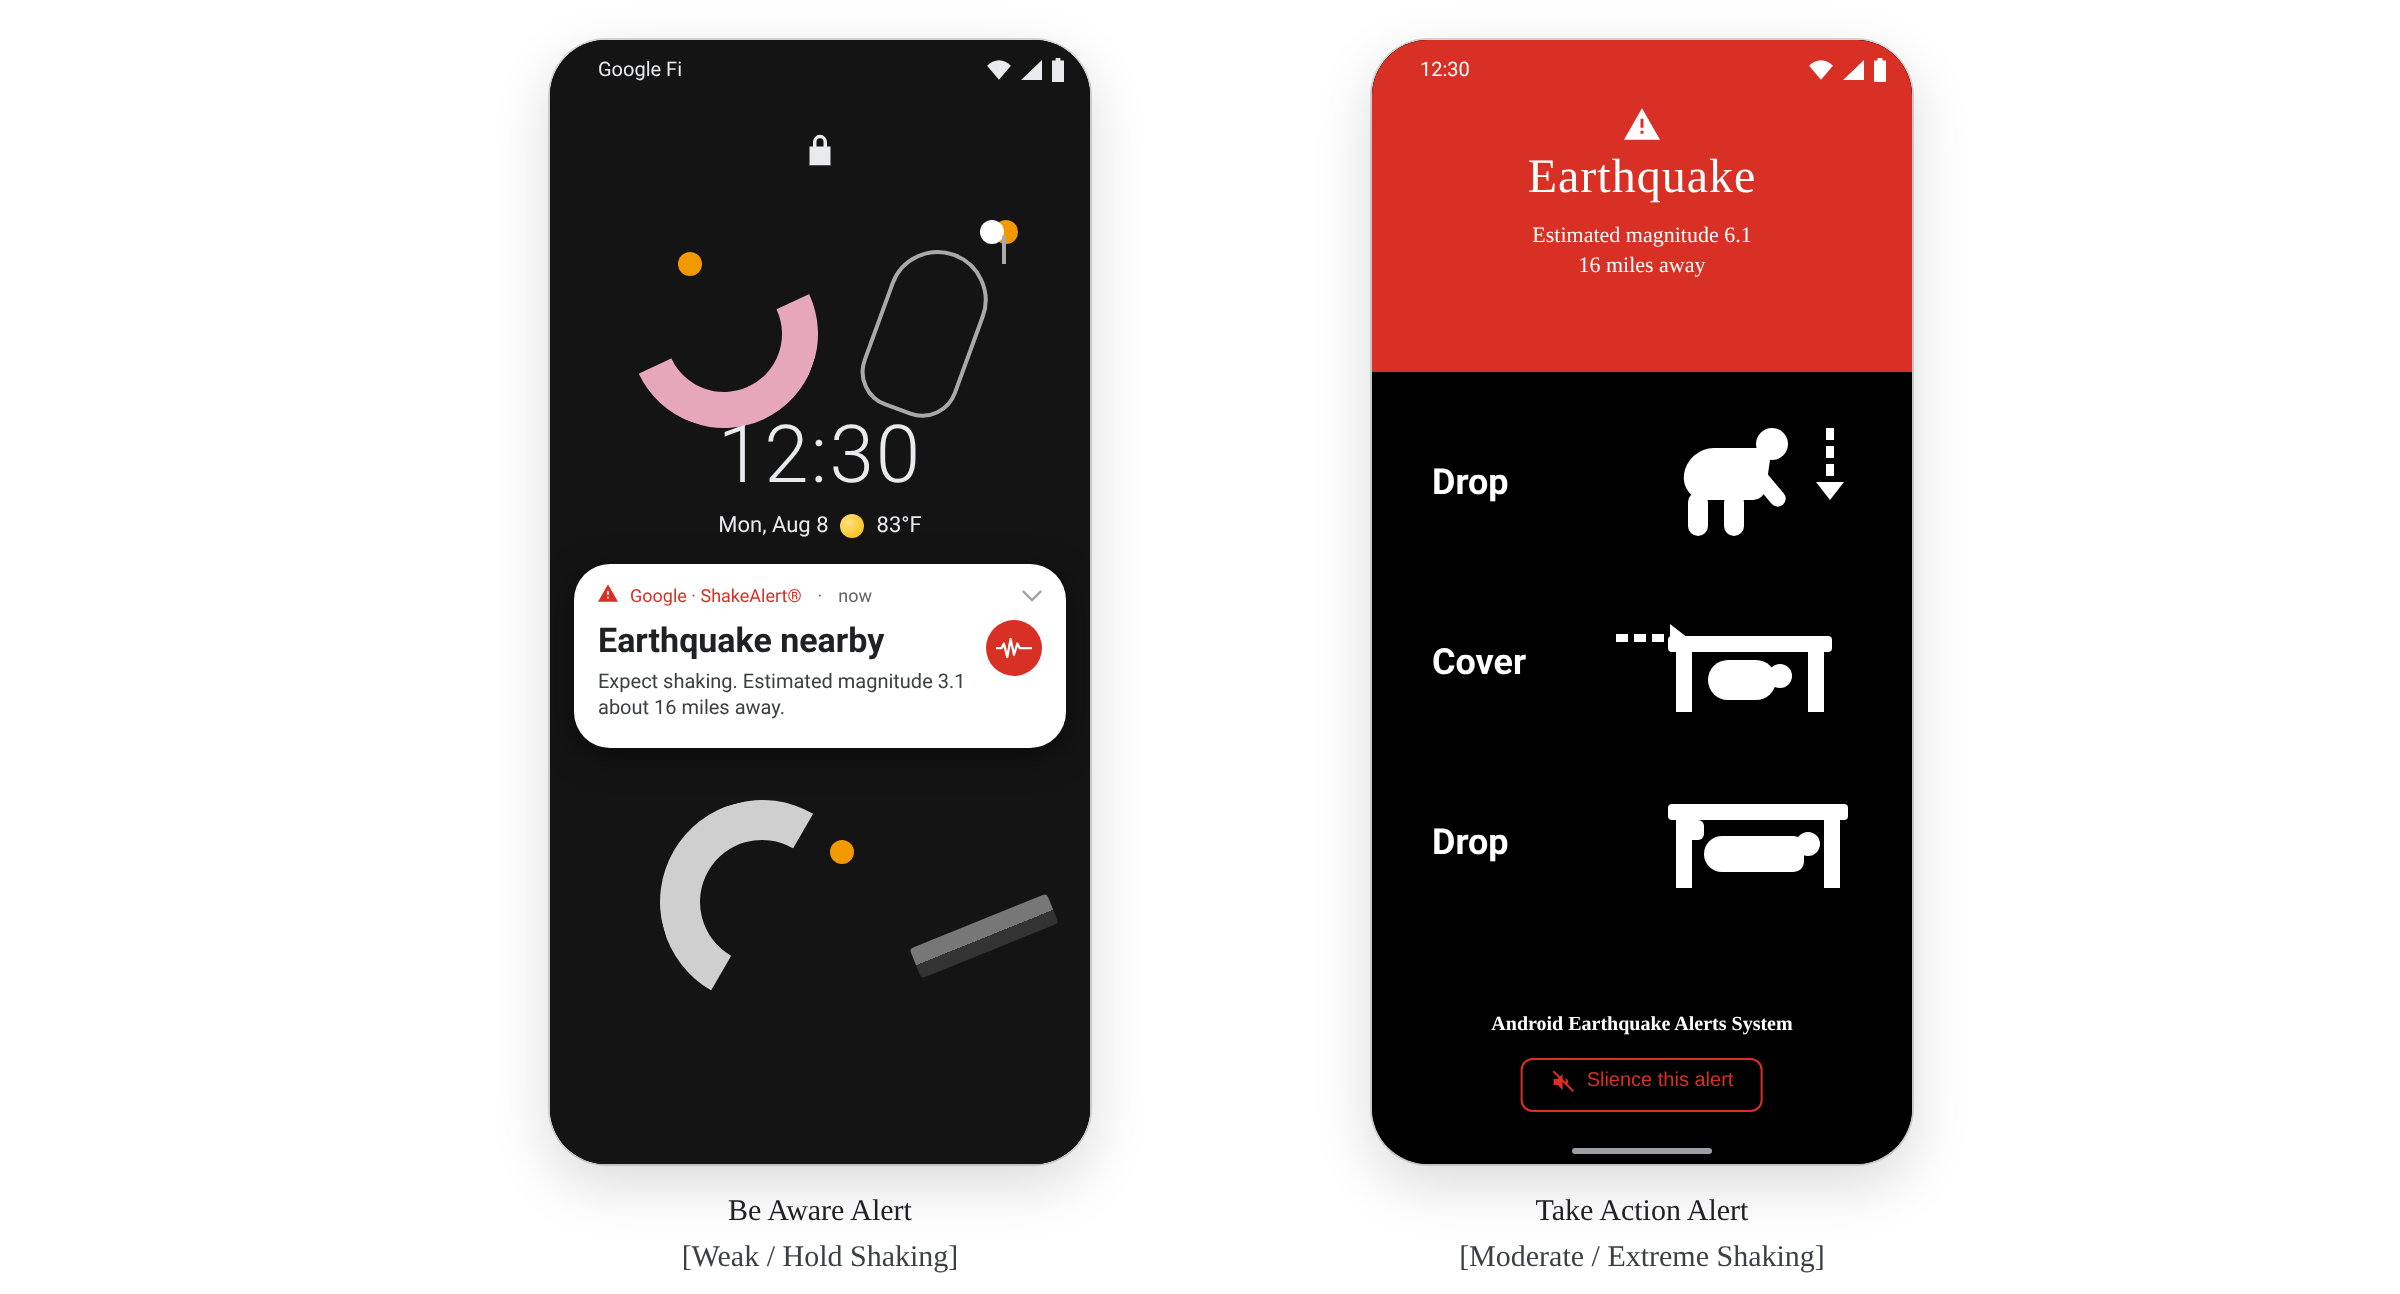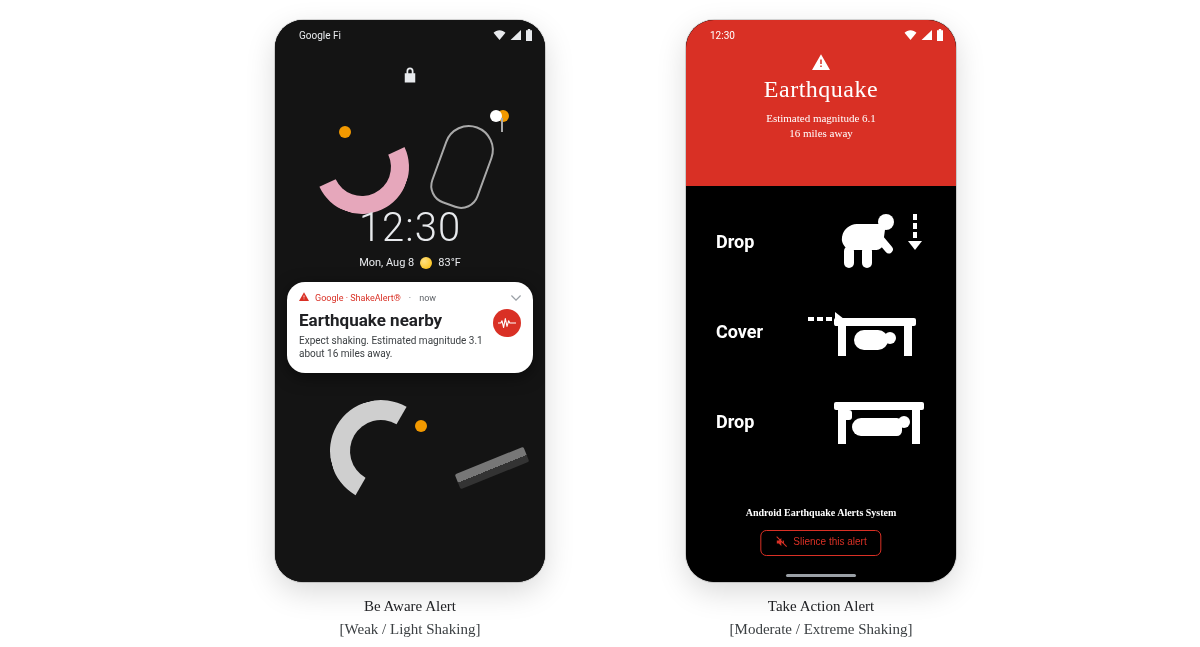--- a/index.html
+++ b/index.html
@@ -464,20 +464,20 @@
         </span>
         <span>Slience this alert</span>
       </button>
 
       <div class="nav-pill"></div>
     </div>
   </div>
 
   <div class="caption" style="left:275px;width:270px">
     <div class="l1">Be Aware Alert</div>
-    <div class="l2">[Weak / Light Shaking]</div>
+    <div class="l2">[Weak / Hold Shaking]</div>
   </div>
   <div class="caption" style="left:686px;width:270px">
     <div class="l1">Take Action Alert</div>
     <div class="l2">[Moderate / Extreme Shaking]</div>
   </div>
 
 </div>
 
 </body></html>

